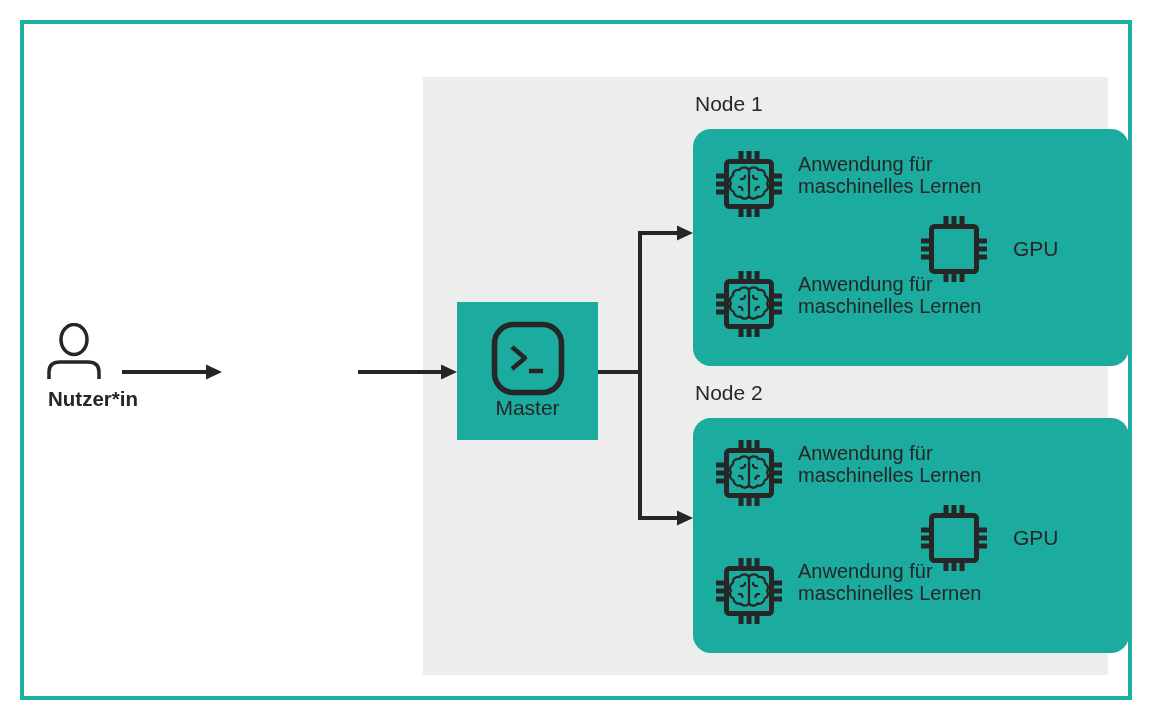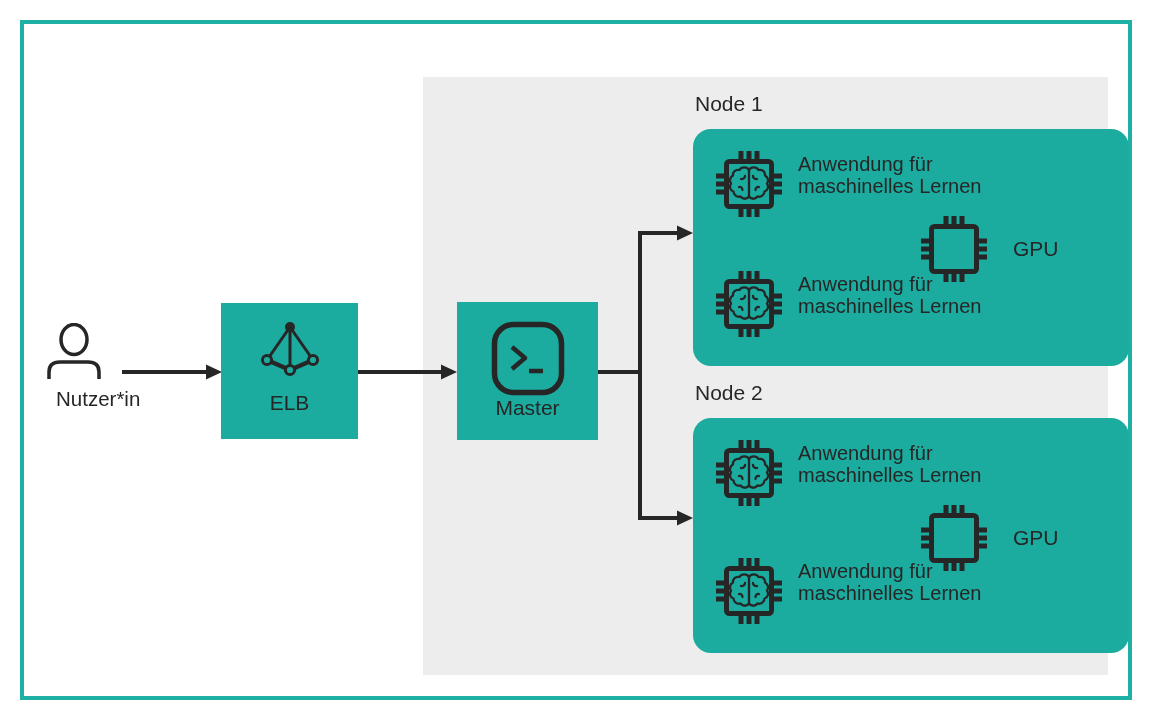--- a/index.html
+++ b/index.html
@@ -17,21 +17,21 @@
   .abs{position:absolute;}
   svg{display:block;color:var(--ink);}
   .label{font-weight:500;color:var(--ink);}
   .title-label{font-size:21px;}
   .box{background:var(--accent_teal);position:absolute;display:flex;flex-direction:column;align-items:center;}
   .box .box-label{font-size:21px;font-weight:500;color:var(--ink);}
   .cluster-rect{position:absolute;left:423px;top:77px;width:685px;height:598px;background:var(--cluster_gray);}
   .node-box{position:absolute;width:436px;background:var(--accent_teal);border-radius:18px;}
   .app-text{position:absolute;left:105px;width:235px;font-size:20px;line-height:22px;font-weight:500;color:var(--ink);}
   .gpu-label{position:absolute;font-size:21px;font-weight:500;color:var(--ink);}
-  .user-label{position:absolute;left:56px;top:387px;font-size:20.5px;font-weight:400;}
+  .user-label{position:absolute;left:48px;top:387px;font-size:20.5px;font-weight:700;}
   .cluster-label{position:absolute;left:425px;top:44px;}
   .node-label{position:absolute;left:695px;}
 </style>
 </head>
 <body>
 
 <div class="canvas">
   <div class="frame"></div>
 
   <div class="cluster-rect"></div>
@@ -40,34 +40,20 @@
     <ellipse cx="28" cy="16.5" rx="13" ry="15" stroke-width="3.5"></ellipse>
     <path d="M3,56 L3,49 Q3,39 14,39 L42,39 Q53,39 53,49 L53,56" stroke-width="3.5" stroke-linejoin="round"></path>
   </svg>
   <div class="user-label">Nutzer*in</div>
 
   <svg class="abs" style="left:122px;top:361px;" width="100" height="22" viewBox="0 0 100 22">
     <line x1="0" y1="11" x2="86" y2="11" stroke="currentColor" stroke-width="4"></line>
     <polygon points="84,3.5 100,11 84,18.5" fill="currentColor"></polygon>
   </svg>
 
-  <div class="box" style="left:221px;top:303px;width:137px;height:136px;padding-top:17px;">
-    <svg width="60" height="58" viewBox="0 0 60 58" fill="none">
-      <line x1="30" y1="7" x2="7" y2="40" stroke="currentColor" stroke-width="3"></line>
-      <line x1="30" y1="7" x2="53" y2="40" stroke="currentColor" stroke-width="3"></line>
-      <line x1="30" y1="7" x2="30" y2="50" stroke="currentColor" stroke-width="3"></line>
-      <line x1="7" y1="40" x2="30" y2="50" stroke="currentColor" stroke-width="4.4"></line>
-      <line x1="30" y1="50" x2="53" y2="40" stroke="currentColor" stroke-width="4.4"></line>
-      <circle cx="30" cy="7" r="5" fill="currentColor"></circle>
-      <circle cx="7" cy="40" r="4.6" fill="#1bab9f" stroke="currentColor" stroke-width="3"></circle>
-      <circle cx="53" cy="40" r="4.6" fill="#1bab9f" stroke="currentColor" stroke-width="3"></circle>
-      <circle cx="30" cy="50" r="4.6" fill="#1bab9f" stroke="currentColor" stroke-width="3"></circle>
-    </svg>
-    <div class="box-label" style="margin-top:13px;">ELB</div>
-  </div>
 
   <svg class="abs" style="left:358px;top:361px;" width="99" height="22" viewBox="0 0 99 22">
     <line x1="0" y1="11" x2="85" y2="11" stroke="currentColor" stroke-width="4"></line>
     <polygon points="83,3.5 99,11 83,18.5" fill="currentColor"></polygon>
   </svg>
 
   <div class="box" style="left:457px;top:302px;width:141px;height:138px;padding-top:19px;">
     <svg width="74" height="75" viewBox="0 0 74 75" fill="none" stroke="currentColor">
       <rect x="3.5" y="3.5" width="67" height="68" rx="19" stroke-width="5.5"></rect>
       <polyline points="21,26 34,37 21,48" stroke-width="4.5" stroke-linejoin="round"></polyline>

